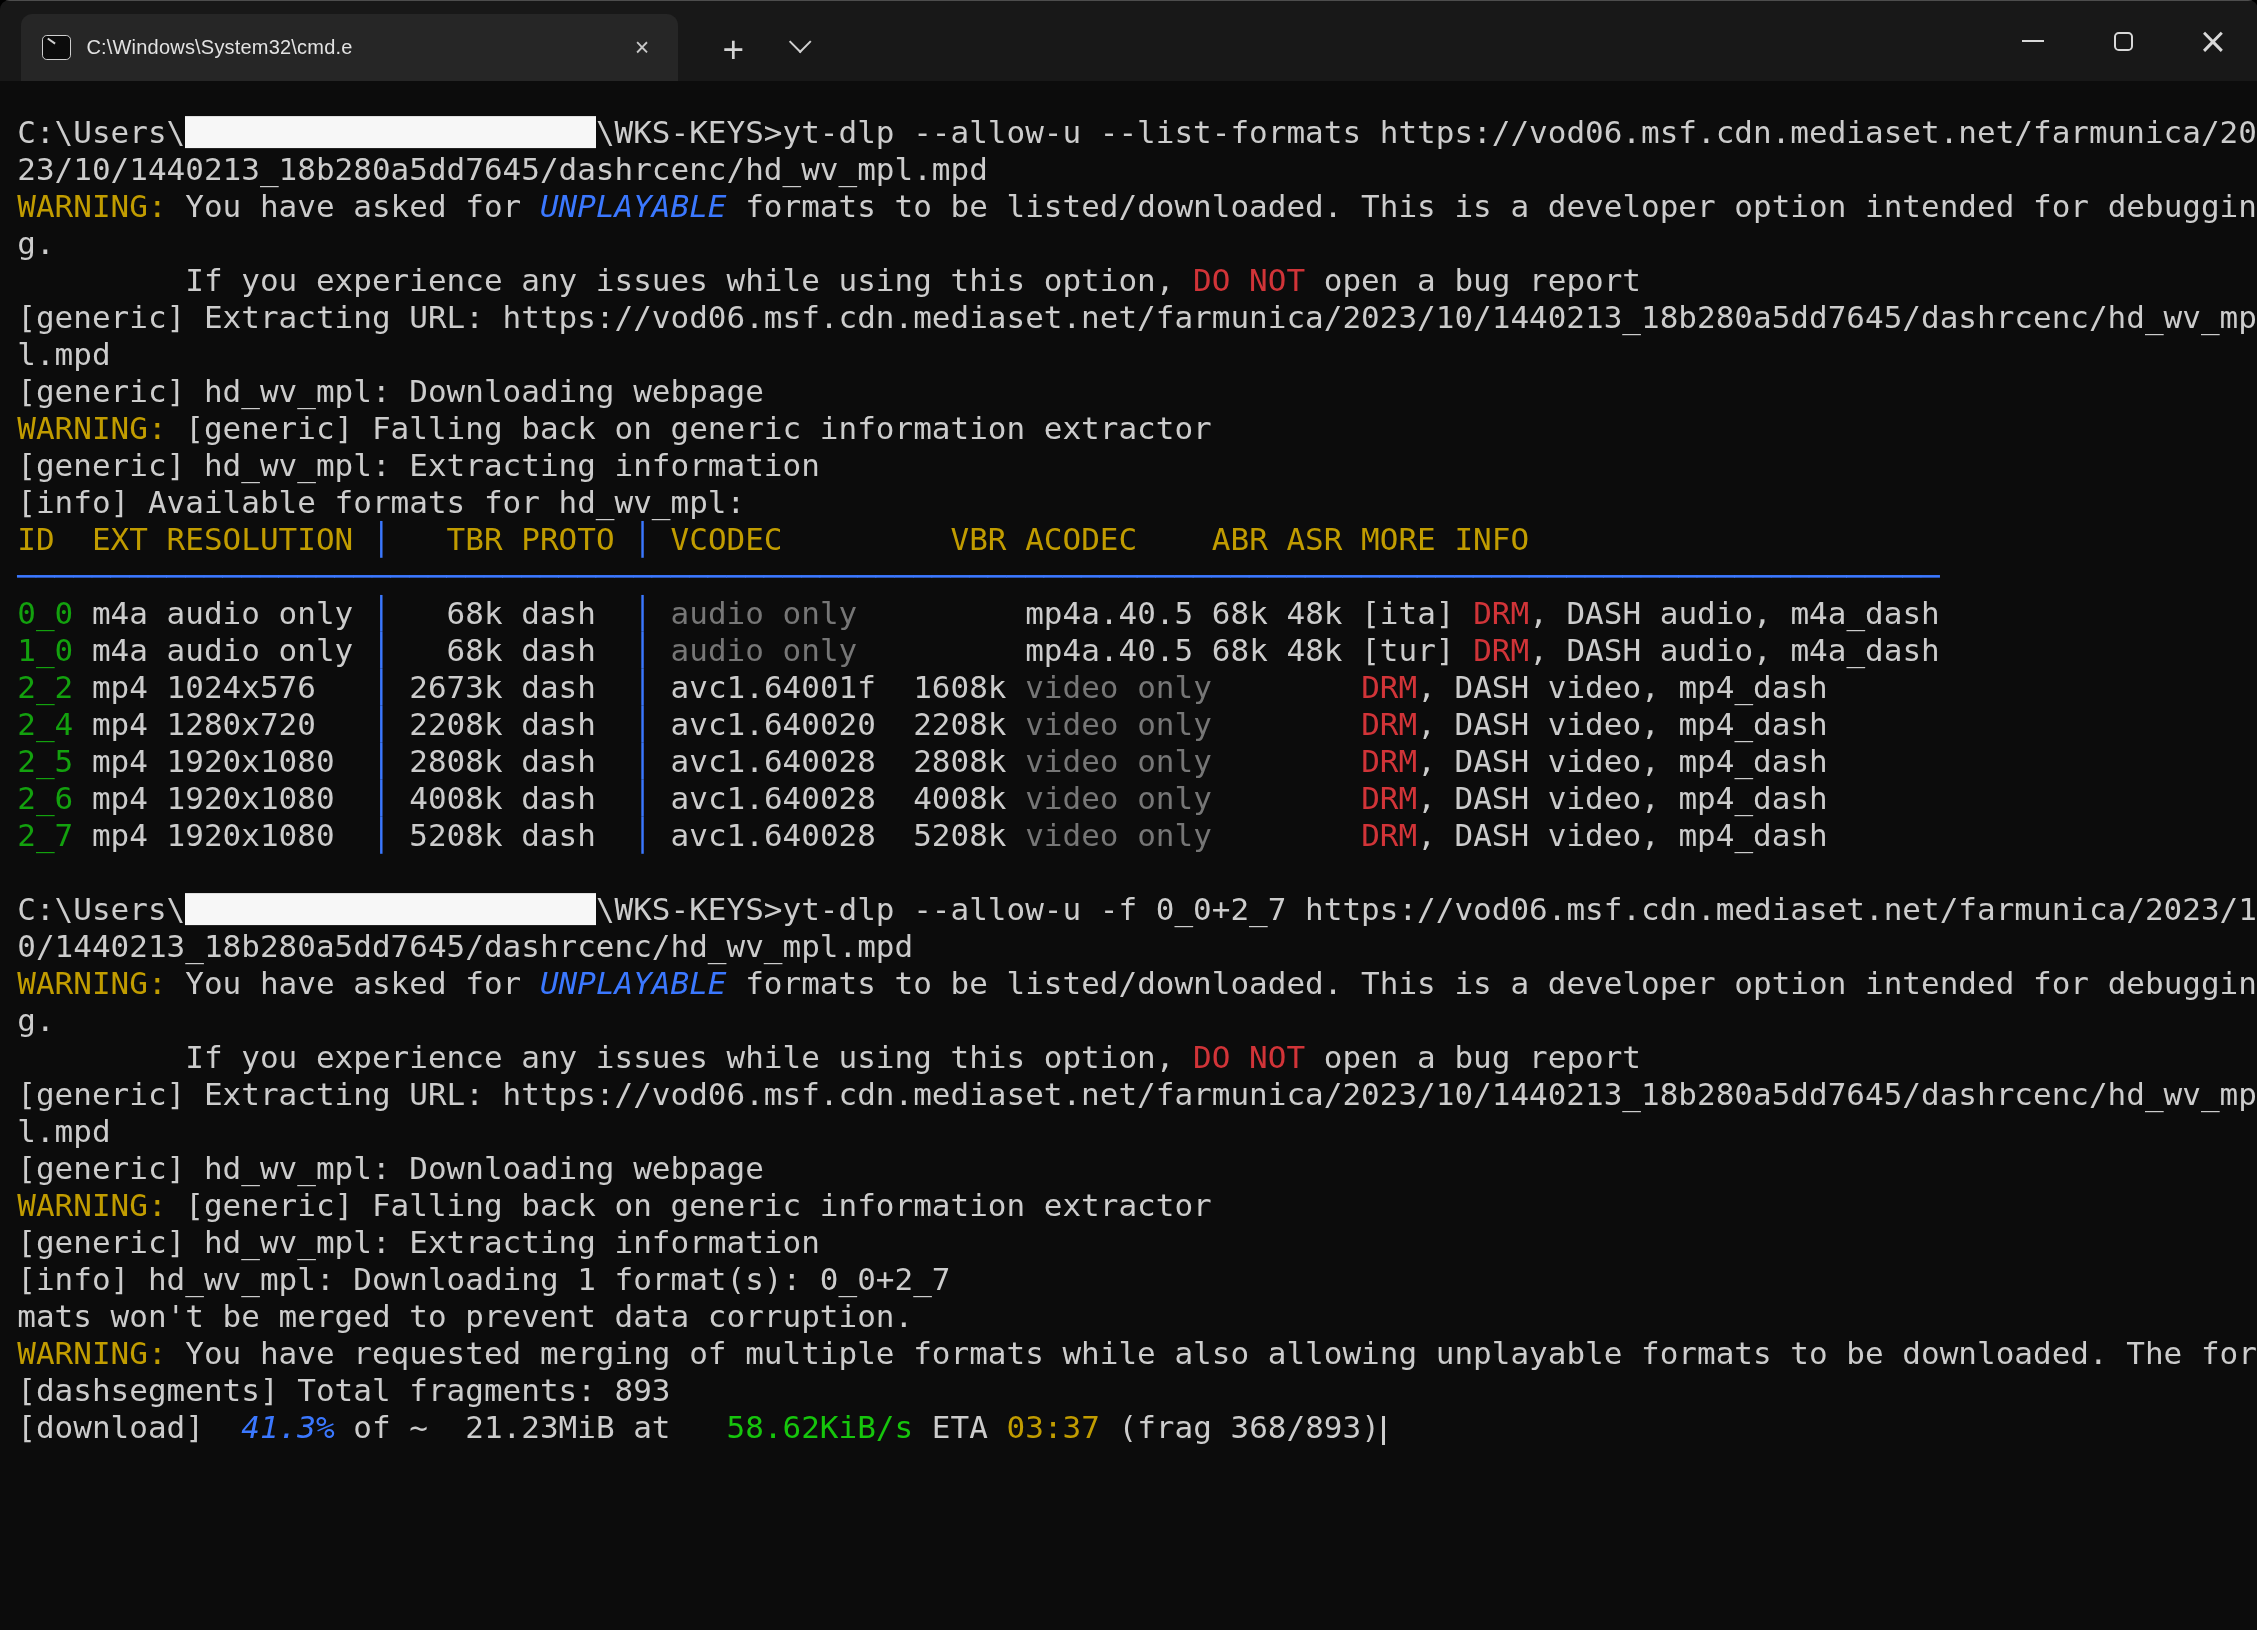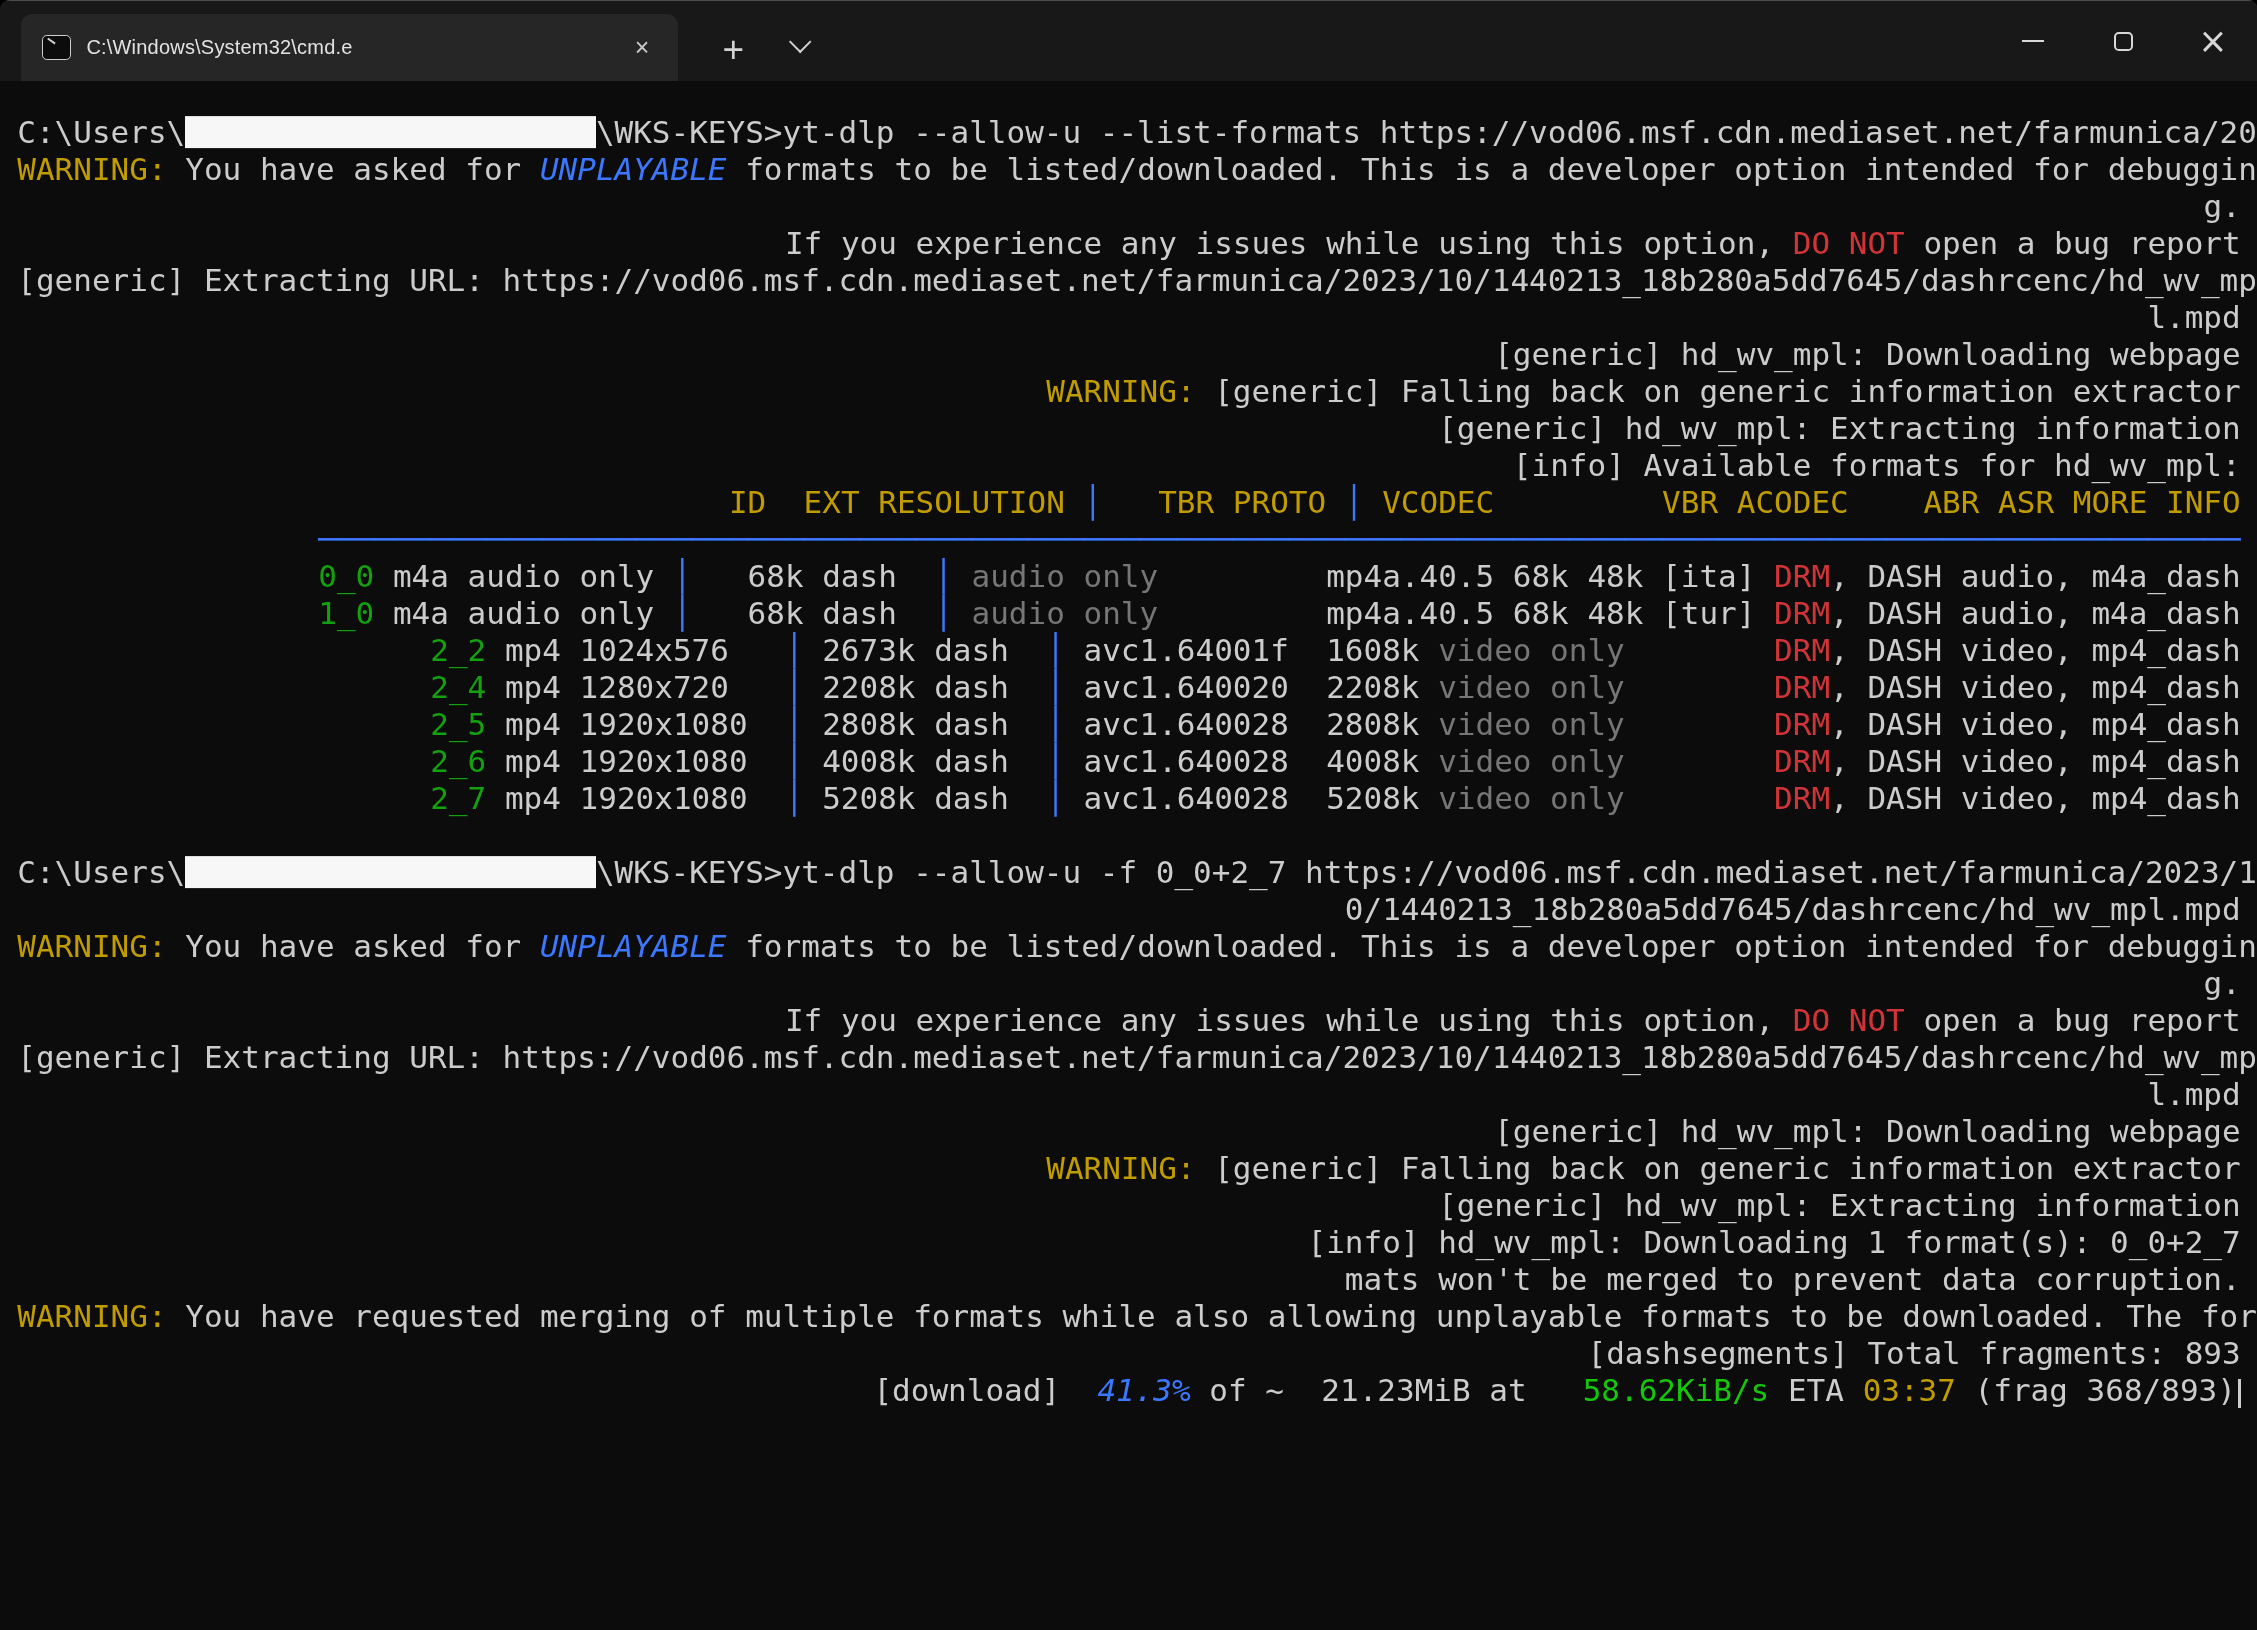--- a/index.html
+++ b/index.html
@@ -91,21 +91,20 @@
     background:var(--background,#0C0C0C);
     padding:33px 17.3px 0 17.3px;
     font-family:"DejaVu Sans Mono","Liberation Mono",monospace;
     font-size:31px;
     cursor:text;
   }
   .line{
     white-space:pre;
     line-height:37px;height:37px;
     color:var(--foreground,#CCCCCC);
-    text-align:right;
   }
   .c-w{color:var(--foreground,#CCCCCC);}
   .c-y{color:var(--yellow,#C19C00);}
   .c-b{color:var(--blue,#3B78FF);font-style:italic;}
   .c-r{color:var(--red,#D13438);}
   .c-g{color:var(--green,#13A10E);margin-top:32px;}
   .c-G{color:var(--bright_green,#16C60C);margin-top:16px;}
   .c-d{color:var(--gray,#767676);}
   .redact{
     display:inline-block;
@@ -144,20 +143,21 @@
     </div>
     <div class="wc">
       <span class="max-glyph"></span>
     </div>
     <div class="wc close">
       <span>×</span>
     </div>
   </div>
   <div class="terminal">
       <div class="line"><span class="c-w">C:\Users\</span><span class="redact" style="width: 22ch;"></span><span class="c-w">\WKS-KEYS&gt;yt-dlp --allow-u --list-formats https://vod06.msf.cdn.mediaset.net/farmunica/20</span></div>
+      <div class="line"><span class="c-w">23/10/1440213_18b280a5dd7645/dashrcenc/hd_wv_mpl.mpd</span></div>
       <div class="line"><span class="c-y">WARNING:</span><span class="c-w"> You have asked for </span><span class="c-b">UNPLAYABLE</span><span class="c-w"> formats to be listed/downloaded. This is a developer option intended for debuggin</span></div>
       <div class="line"><span class="c-w">g.</span></div>
       <div class="line"><span class="c-w">         If you experience any issues while using this option, </span><span class="c-r">DO NOT</span><span class="c-w"> open a bug report</span></div>
       <div class="line"><span class="c-w">[generic] Extracting URL: https://vod06.msf.cdn.mediaset.net/farmunica/2023/10/1440213_18b280a5dd7645/dashrcenc/hd_wv_mp</span></div>
       <div class="line"><span class="c-w">l.mpd</span></div>
       <div class="line"><span class="c-w">[generic] hd_wv_mpl: Downloading webpage</span></div>
       <div class="line"><span class="c-y">WARNING:</span><span class="c-w"> [generic] Falling back on generic information extractor</span></div>
       <div class="line"><span class="c-w">[generic] hd_wv_mpl: Extracting information</span></div>
       <div class="line"><span class="c-w">[info] Available formats for hd_wv_mpl:</span></div>
       <div class="line"><span class="c-y">ID  EXT RESOLUTION </span><span class="c-b">│</span><span class="c-y">   TBR PROTO </span><span class="c-b">│</span><span class="c-y"> VCODEC         VBR ACODEC    ABR ASR MORE INFO</span></div>

